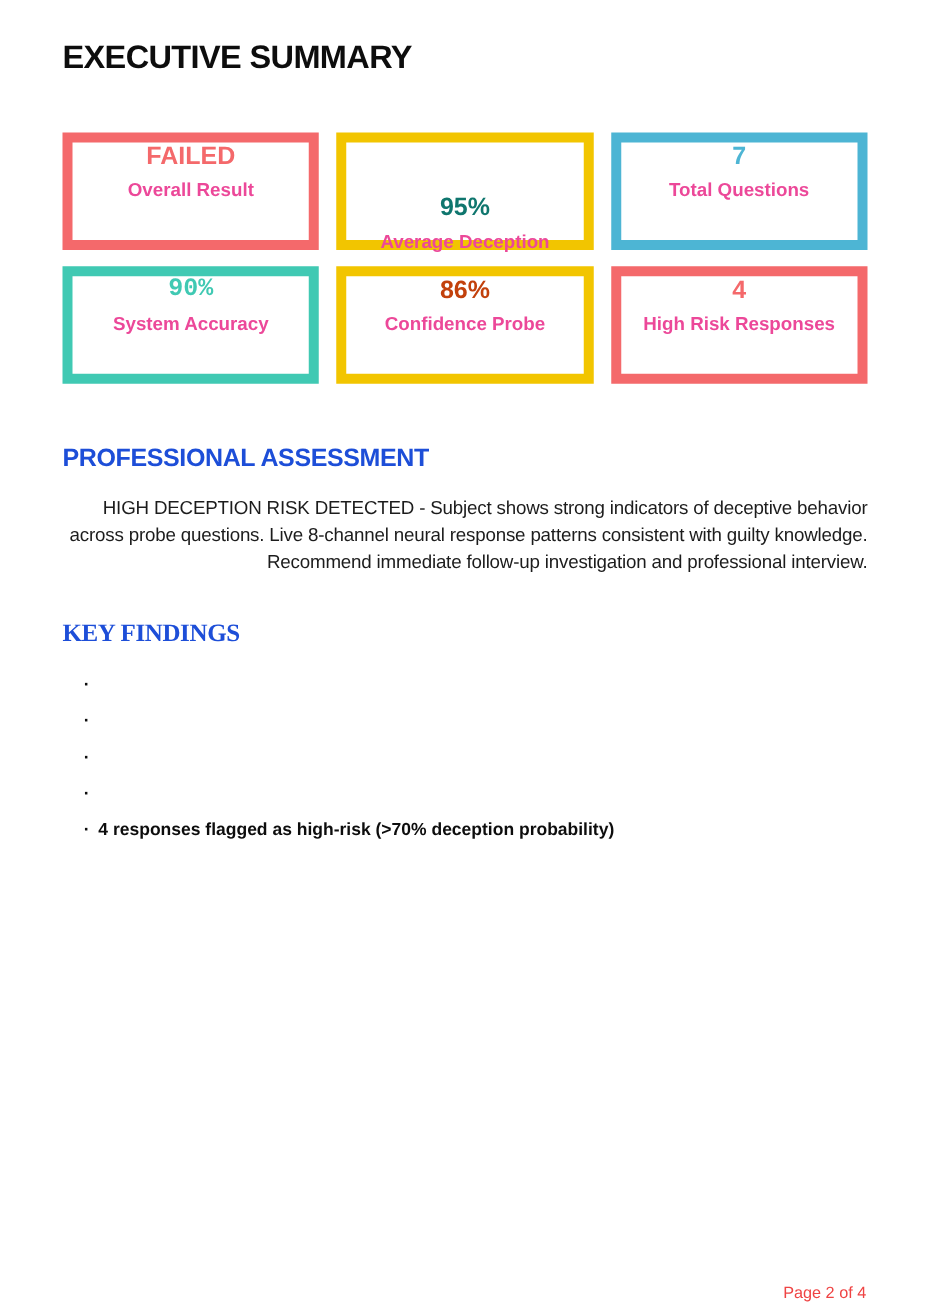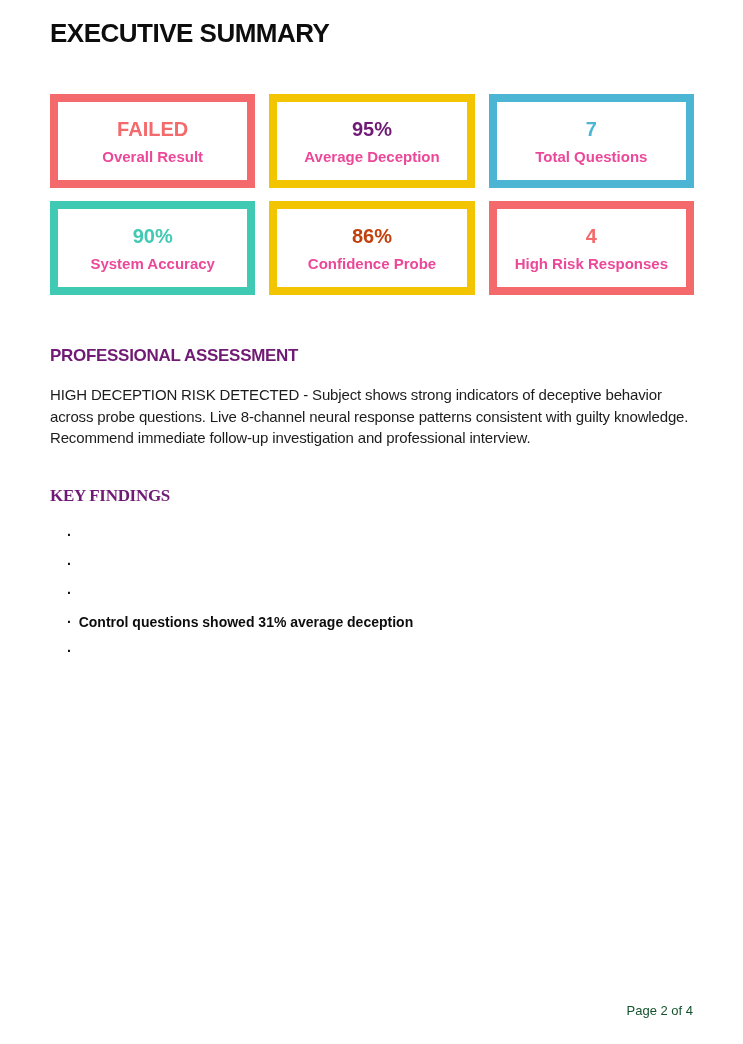--- a/index.html
+++ b/index.html
@@ -8,21 +8,21 @@
     font-family: "Liberation Sans", sans-serif;
     color: #111111;
     position: relative;
     overflow: hidden;
   }
   .page {
     position: relative;
     width: 743px; height: 800px;
     background: #ffffff;
     box-sizing: border-box;
-    padding: 0 49px 0 50px;
+    padding: 12px 49px 0 50px;
   }
   .page-title {
     font-size: 26px;
     font-weight: bold;
     letter-spacing: -0.5px;
     color: #0d0d0d;
     margin: 0;
     padding-top: 19px;
     line-height: 28px;
   }
@@ -33,52 +33,53 @@
     gap: 13px 14px;
   }
   .stat-card {
     box-sizing: border-box;
     height: 94px;
     border: 8px solid #cccccc; 
     background: #ffffff;
     display: flex;
     flex-direction: column;
     align-items: center;
-    justify-content: center;
+    justify-content: flex-start;
     gap: 9px;
     text-align: center;
   }
   .stat-value {
     font-size: 20px;
     font-weight: bold;
     line-height: 22px;
   }
   .stat-label {
     font-size: 15px;
     font-weight: bold;
     color: #ec4899;
     line-height: 15px;
   }
   .section-heading {
-    font-size: 17px;
+    font-size: 20px;
     font-weight: bold;
     letter-spacing: -0.3px;
-    color: #701a75;
+    color: #1d4ed8;
     margin: 0;
     line-height: 23px;
   }
   .heading-assessment { margin-top: 49px; }
   .heading-findings   { margin-top: 35px; font-family: Liberation Serif, serif; }
   .assessment-body {
     margin: 17px 0 0;
     font-size: 15px;
     line-height: 21.5px;
     letter-spacing: -0.15px;
     color: #1c1c1c;
     max-width: 648px;
+    text-align: right;
   }
   .findings-list {
     list-style: none;
     margin: 20px 0 0;
     padding: 0 0 0 17px;
   }
   .findings-list li {
     font-size: 14px;
     font-weight: bold;
     color: #0d0d0d;
@@ -105,29 +106,29 @@
 <div class="page">
 
   <h1 class="page-title">EXECUTIVE SUMMARY</h1>
 
   <div class="stats-grid">
     <div class="stat-card" style="border-color: rgb(244, 105, 107);">
       <div class="stat-value" style="color: rgb(244, 105, 107);">FAILED</div>
       <div class="stat-label">Overall Result</div>
     </div>
     <div class="stat-card" style="border-color: rgb(242, 197, 0);">
-      <div class="stat-value" style="color: #701a75;">95%</div>
+      <div class="stat-value" style="color: #0f766e; margin-top: 41px;">95%</div>
       <div class="stat-label">Average Deception</div>
     </div>
     <div class="stat-card" style="border-color: rgb(77, 181, 212);">
       <div class="stat-value" style="color: rgb(77, 181, 212);">7</div>
       <div class="stat-label">Total Questions</div>
     </div>
     <div class="stat-card" style="border-color: rgb(64, 201, 179);">
-      <div class="stat-value" style="color: rgb(64, 201, 179);">90%</div>
+      <div class="stat-value" style="color: rgb(64, 201, 179); font-family: Liberation Mono, monospace;">90%</div>
       <div class="stat-label">System Accuracy</div>
     </div>
     <div class="stat-card" style="border-color: rgb(242, 197, 0);">
       <div class="stat-value" style="color: #c2410c;">86%</div>
       <div class="stat-label">Confidence Probe</div>
     </div>
     <div class="stat-card" style="border-color: rgb(244, 105, 107);">
       <div class="stat-value" style="color: rgb(244, 105, 107);">4</div>
       <div class="stat-label">High Risk Responses</div>
     </div>
@@ -142,22 +143,22 @@
       <span class="bullet-dot">·</span>
     </li>
     <li>
       <span class="bullet-dot">·</span>
     </li>
     <li>
       <span class="bullet-dot">·</span>
     </li>
     <li>
       <span class="bullet-dot">·</span>
-      <span>Control questions showed 31% average deception</span>
     </li>
     <li>
       <span class="bullet-dot">·</span>
+      <span>4 responses flagged as high-risk (&gt;70% deception probability)</span>
     </li>
   </ul>
 
-  <div class="page-footer" style="color: #14532d;">Page 2 of 4</div>
+  <div class="page-footer" style="color: #ef4444; margin-top: 23px;">Page 2 of 4</div>
 
 </div>
 
 </body></html>

